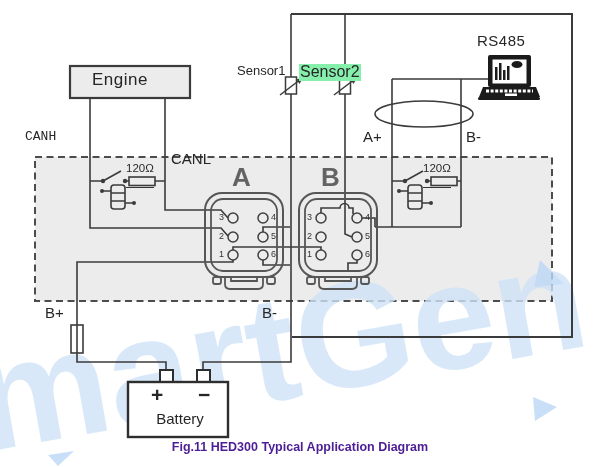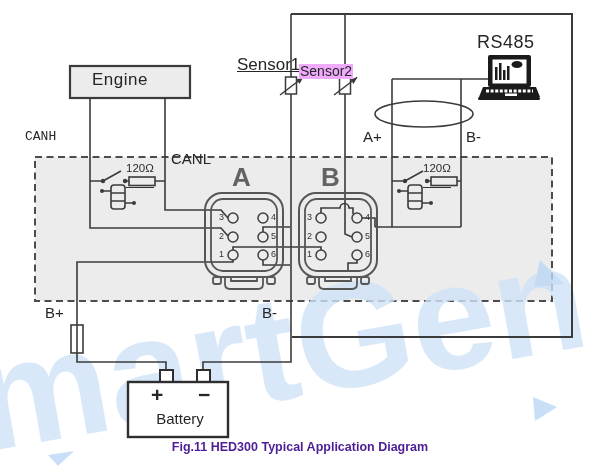--- a/index.html
+++ b/index.html
@@ -152,24 +152,24 @@
     <rect x="505" y="93.5" width="12" height="2.5" fill="#fff"></rect>
     <rect x="478" y="97" width="62" height="3" rx="1.5" fill="#1b1b1b"></rect>
   </g>
 </svg>
 
 <div class="lbl" style="left:70px;top:71px;width:100px;text-align:center;font-size:17px;letter-spacing:0.5px;">Engine</div>
 
 <div class="lbl" style="left:25px;top:130px;font-size:13px;font-family:Liberation Mono, monospace;">CANH</div>
 <div class="lbl" style="left:171px;top:130px;font-size:15px;margin-top:21px;">CANL</div>
 
-<div class="lbl" style="left:237px;top:56px;font-size:17px;text-decoration:underline;">Sensor1</div>
-<div class="lbl" style="left:299px;top:64px;font-size:14px;background:#f0abfc;padding:0 1px;">Sensor2</div>
-
-<div class="lbl" style="left:477px;top:33px;font-size:18px;letter-spacing:0.5px;">RS485</div>
+<div class="lbl" style="left:237px;top:64px;font-size:13px;">Sensor1</div>
+<div class="lbl" style="left:299px;top:64px;font-size:16px;background:#86efac;padding:0 1px;">Sensor2</div>
+
+<div class="lbl" style="left:477px;top:33px;font-size:15px;letter-spacing:0.5px;">RS485</div>
 <div class="lbl" style="left:363px;top:129px;font-size:15px;">A+</div>
 <div class="lbl" style="left:466px;top:129px;font-size:15px;">B-</div>
 
 <div class="lbl ohm" style="left:126px;top:162px;">120Ω</div>
 <div class="lbl ohm" style="left:423px;top:162px;">120Ω</div>
 
 <div class="lbl conn-letter" style="left:232px;top:164px;">A</div>
 <div class="lbl conn-letter" style="left:321px;top:164px;">B</div>
 
 <div class="pn r" style="left:215px;top:213px;">3</div>

